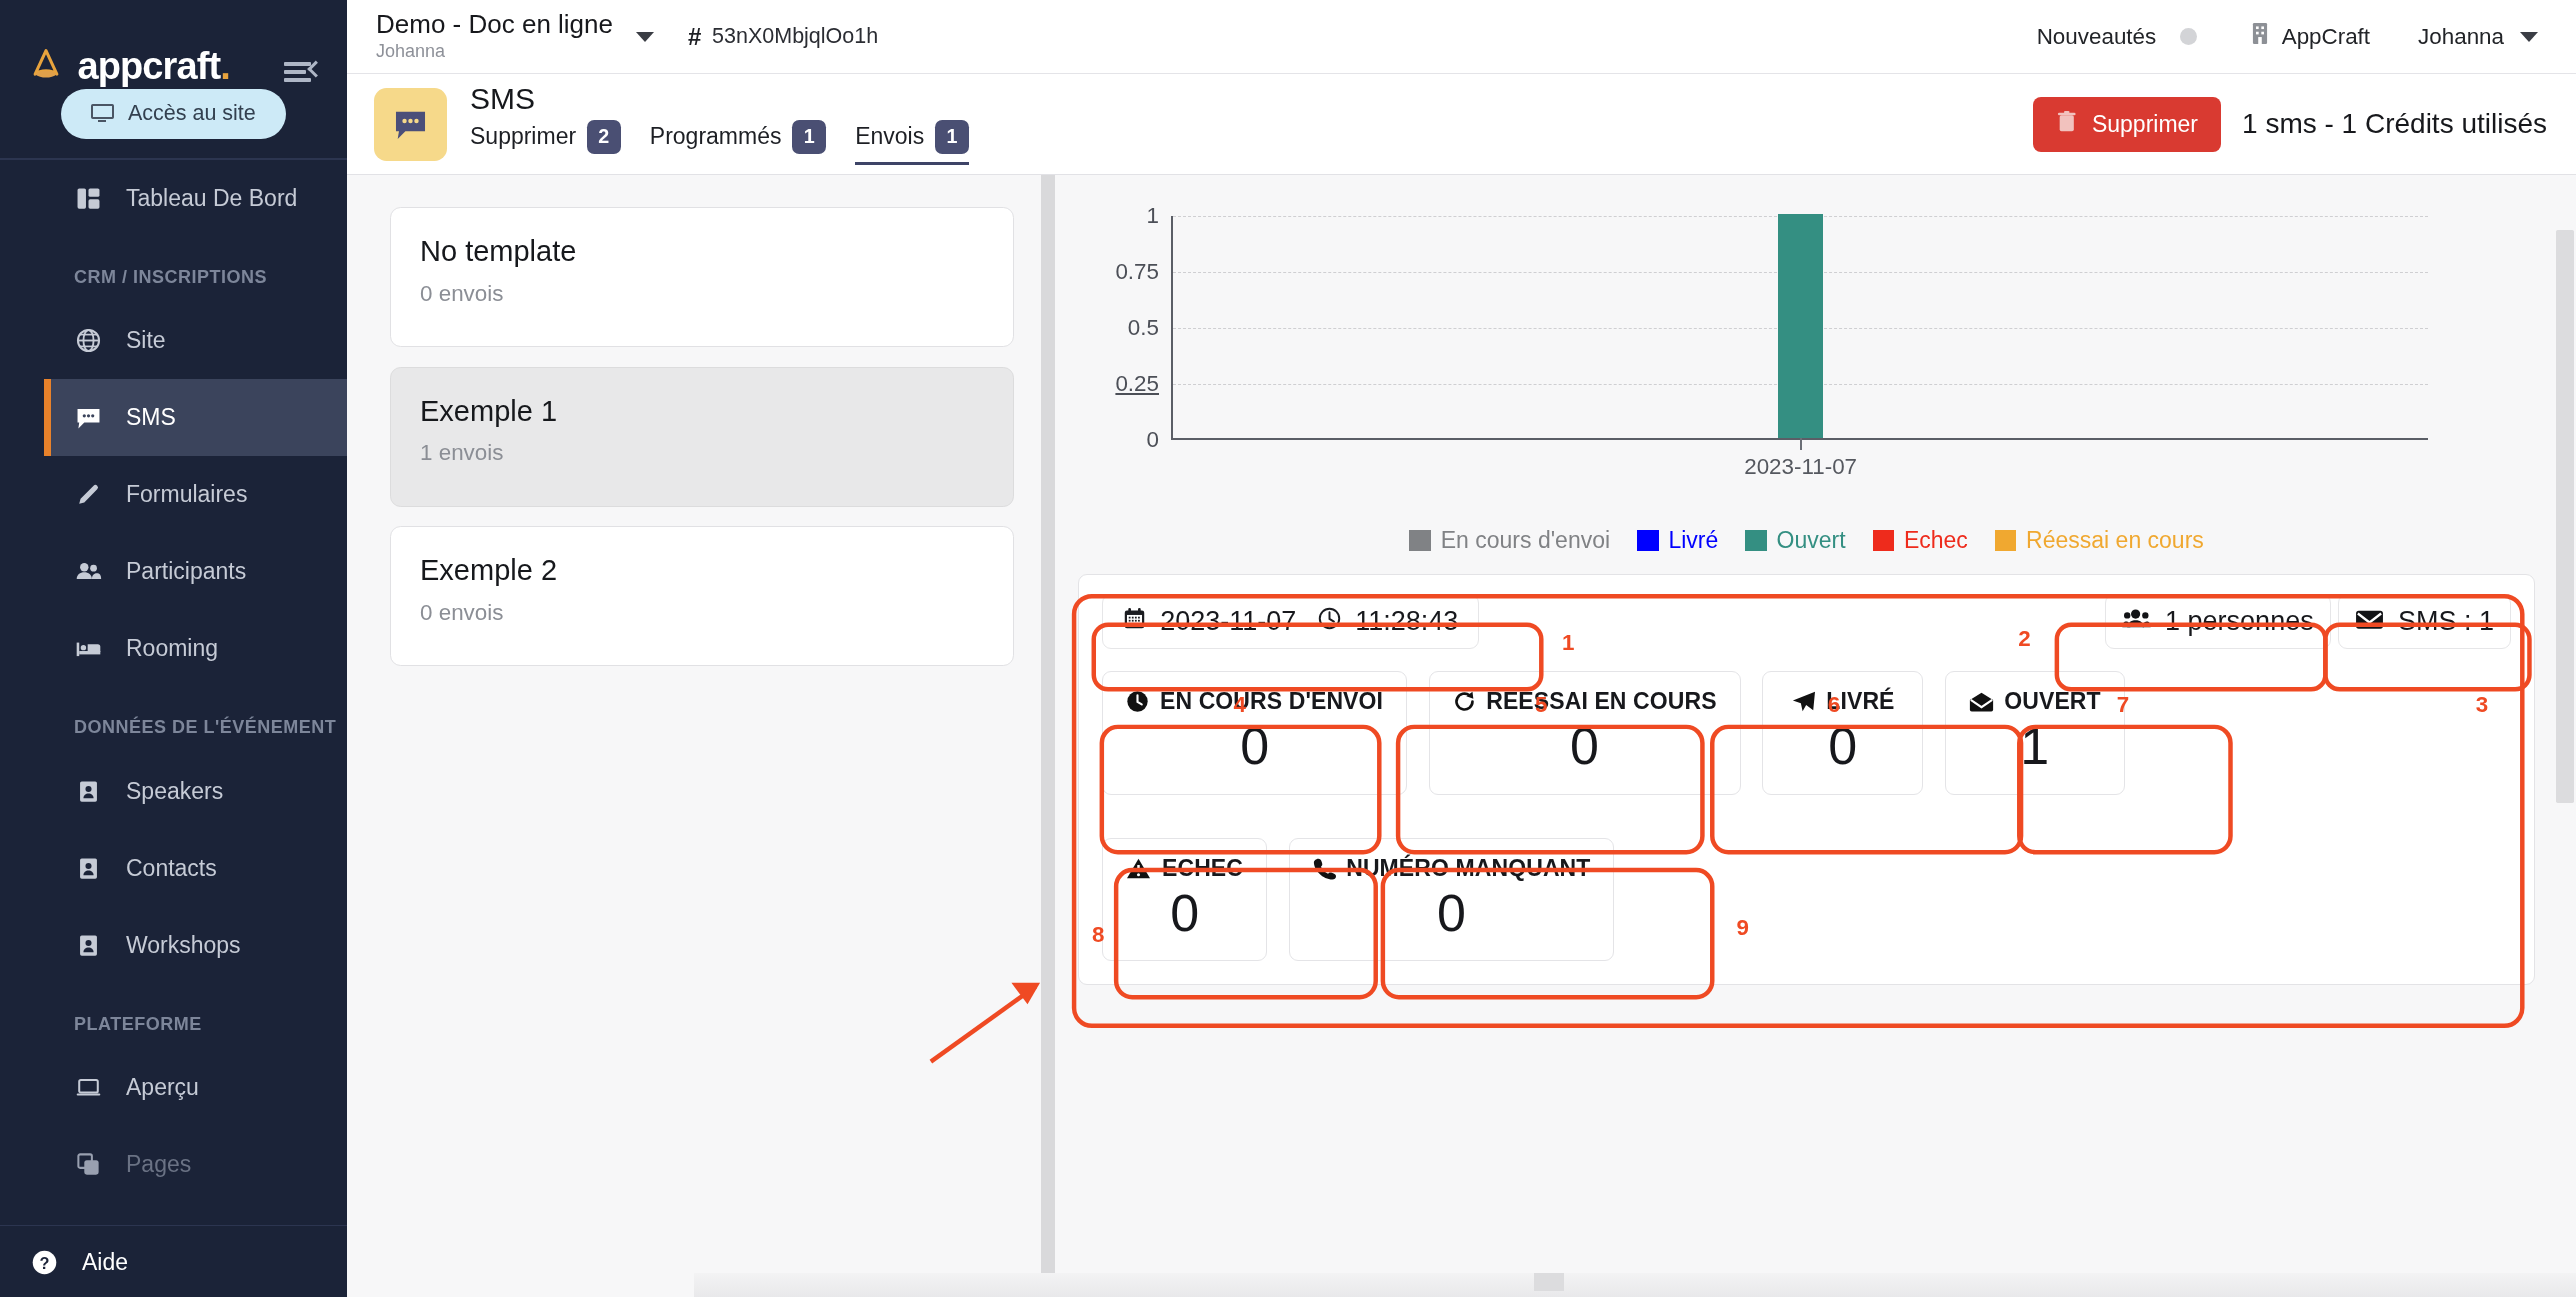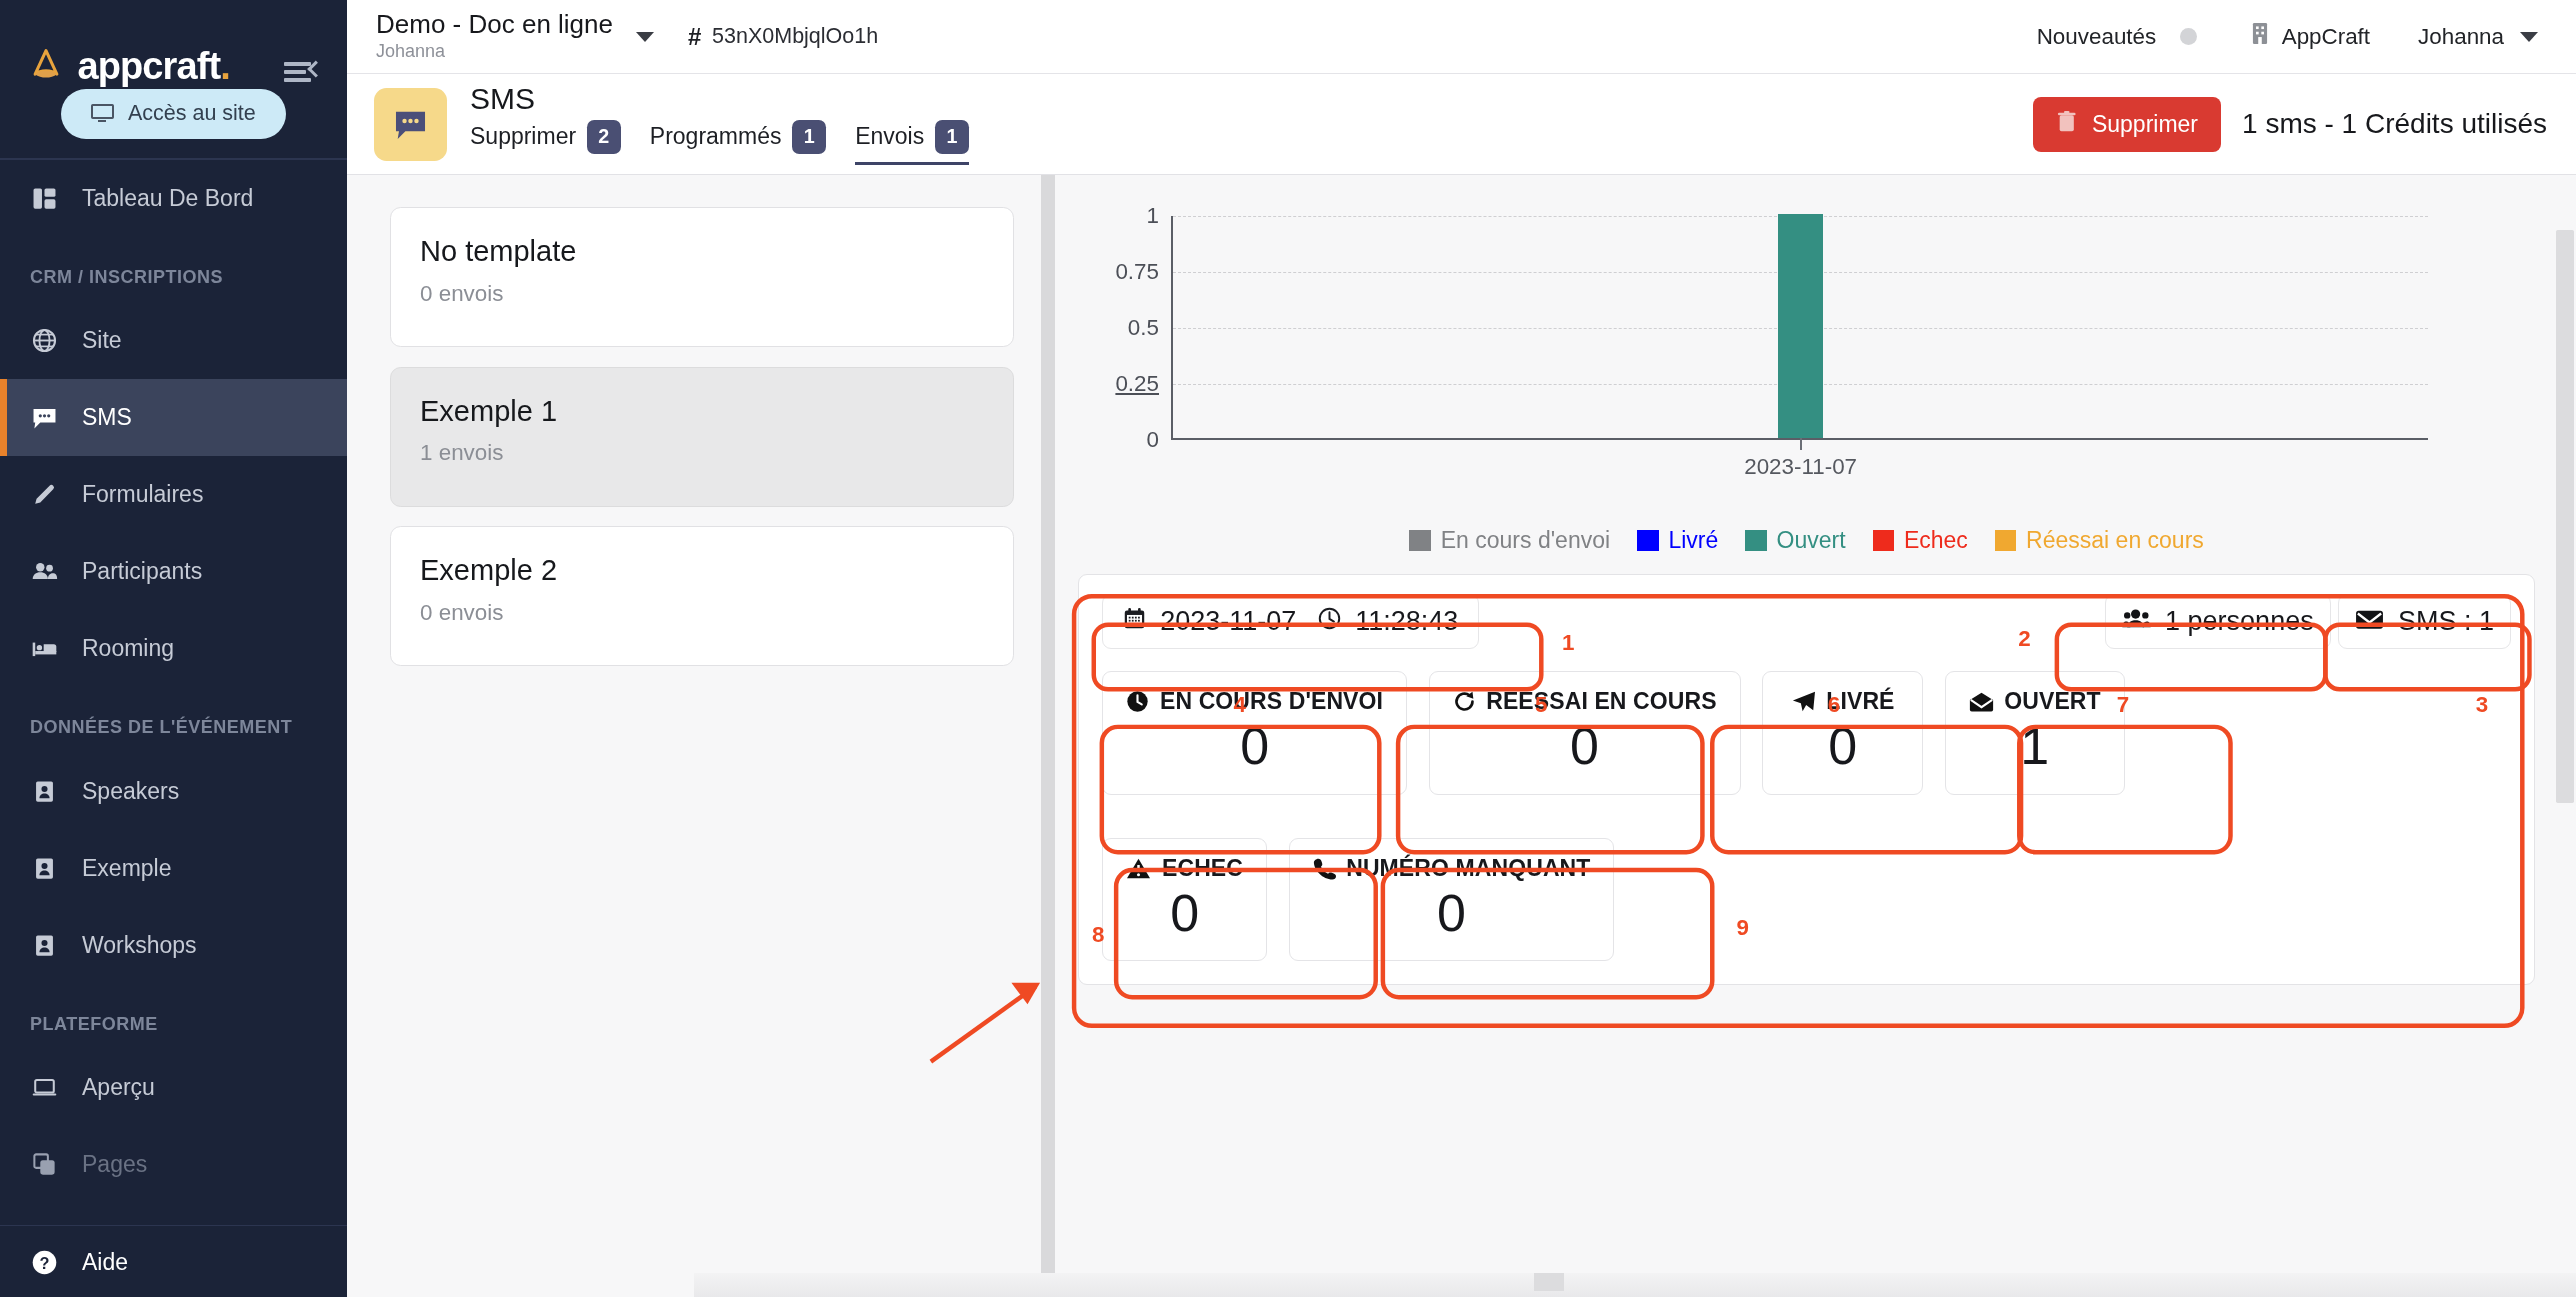--- a/index.html
+++ b/index.html
@@ -48,21 +48,21 @@
     height: 50px; padding: 0 30px;
     display: inline-flex; align-items: center; gap: 14.3px;
     font-size: 21.5px; cursor: pointer;
   }
   .mini-monitor { width: 22.4px; height: 19.7px; position: relative; flex: 0 0 22.4px; }
   .mini-monitor b { position:absolute; display:block; }
   .mini-monitor b:nth-child(1){ left:0; top:0; width:22.4px; height:15px; border:2.1px solid #4a5564; border-radius:1.8px;}
   .mini-monitor b:nth-child(2){ left:7.2px; top:16px; width:8px; height:2.7px; background:#4a5564;}
 
   .sb-div { height: 1.8px; background: #2c3550; margin: 0; }
-  .sb-scroll { height: calc(1298px - 85px - 73px - 1.8px); overflow: hidden; }
+  .sb-scroll { height: calc(1298px - 85px - 73px - 1.8px); overflow: hidden; padding-left: 44px; }
 
   .sb-item {
     height: 77px;
     display: flex; align-items: center; gap: 23px;
     padding-left: 30px;
     color: #c6cbd6; font-size: 23px;
     cursor: pointer; position: relative;
   }
   .sb-item.active { background: #3b445c; color: #ffffff; }
   .sb-item.active::before {
@@ -331,21 +331,21 @@
       </div>
 
       <div class="sb-item">
         <span class="sb-ico">
           <svg viewBox="0 0 32 32" width="27" height="27">
               <rect x="6" y="4" width="20" height="24" rx="2" fill="#c6cbd6"></rect>
               <circle cx="16" cy="13" r="3.6" fill="#1b2338"></circle>
               <path d="M10 24c0-3.4 2.7-5.5 6-5.5s6 2.1 6 5.5z" fill="#1b2338"></path>
             </svg>
         </span>
-        <span>Exemple</span>
+        <span>Contacts</span>
       </div>
 
       <div class="sb-item">
         <span class="sb-ico">
           <svg viewBox="0 0 32 32" width="27" height="27">
               <rect x="6" y="4" width="20" height="24" rx="2" fill="#c6cbd6"></rect>
               <circle cx="16" cy="13" r="3.6" fill="#1b2338"></circle>
               <path d="M10 24c0-3.4 2.7-5.5 6-5.5s6 2.1 6 5.5z" fill="#1b2338"></path>
             </svg>
         </span>

